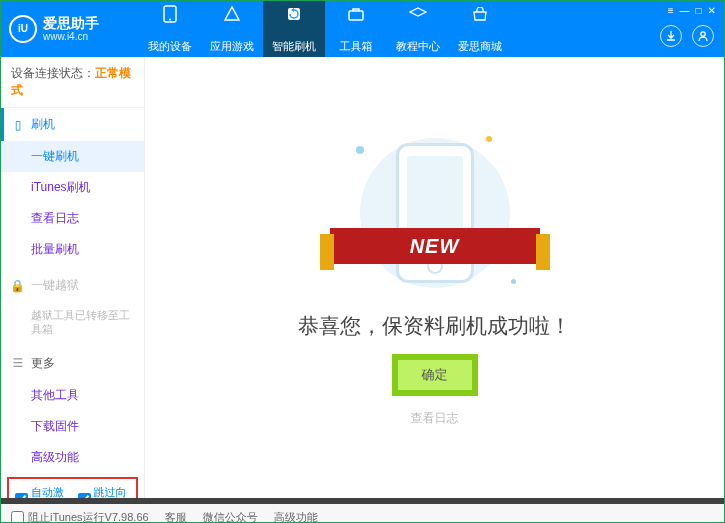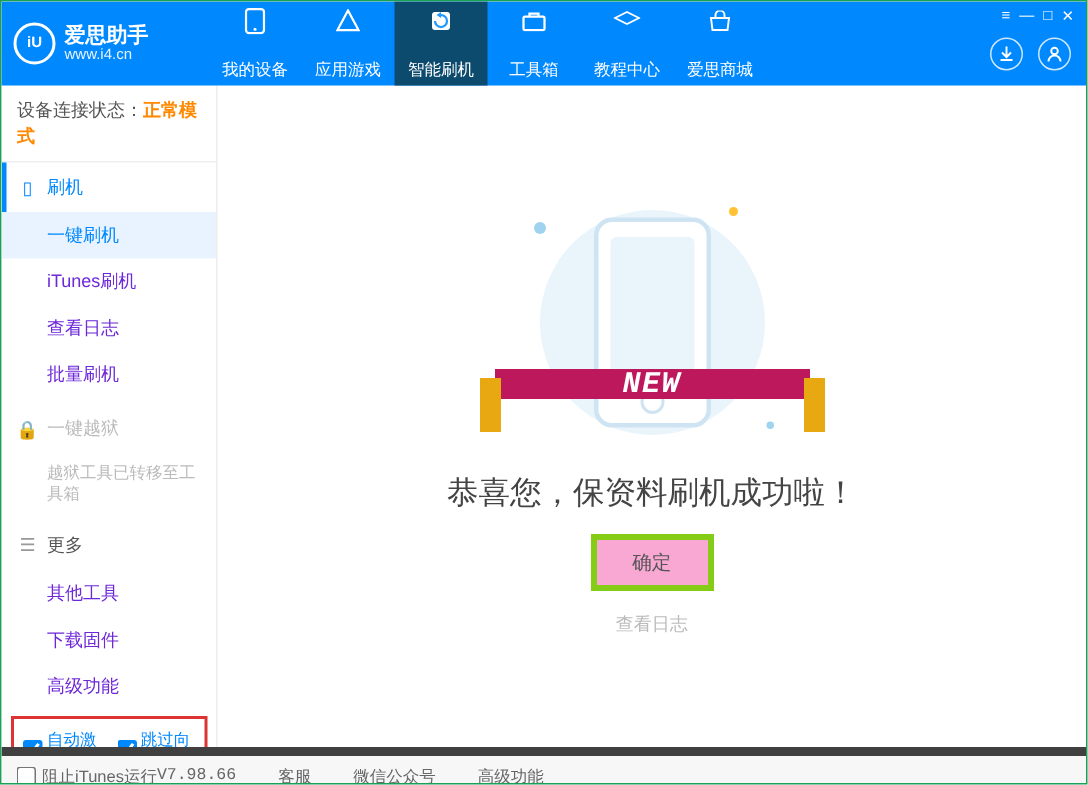--- a/index.html
+++ b/index.html
@@ -33,33 +33,33 @@
 .divider { height: 1px; background: #eee; margin: 2px 0; }
 .checks { border: 2px solid #d33; padding: 6px 6px; margin: 4px 6px; display: flex; gap: 10px; align-items: center; }
 .chk { display: flex; align-items: center; gap: 3px; color: #0088ff; cursor: pointer; font-size: 11px; }
 .chk input { accent-color: #0088ff; }
 .main { flex: 1; display: flex; flex-direction: column; align-items: center; justify-content: center; gap: 14px; position: relative; }
 .illus { width: 170px; height: 170px; position: relative; display: flex; align-items: center; justify-content: center; }
 .illus-bg { position: absolute; width: 150px; height: 150px; background: #eaf4fb; border-radius: 50%; }
 .phone { position: relative; width: 78px; height: 140px; background: #fff; border: 3px solid #cfe4f3; border-radius: 12px; z-index: 2; }
 .phone:before { content: ""; position: absolute; top: 10px; left: 8px; right: 8px; bottom: 22px; background: #eaf4fb; border-radius: 4px; }
 .phone:after { content: ""; position: absolute; bottom: 6px; left: 50%; transform: translateX(-50%); width: 12px; height: 12px; border: 2px solid #cfe4f3; border-radius: 50%; }
-.ribbon { position: absolute; z-index: 3; bottom: 34px; left: -20px; right: -20px; height: 20px; background: #be185d; display: flex; align-items: center; justify-content: center; font-weight: 900; font-style: italic; color: #fff; font-size: 20px; letter-spacing: 1px; font-family: Liberation Mono, monospace; }
+.ribbon { position: absolute; z-index: 3; bottom: 34px; left: -20px; right: -20px; height: 36px; background: #b91c1c; display: flex; align-items: center; justify-content: center; font-weight: 900; font-style: italic; color: #fff; font-size: 20px; letter-spacing: 1px; }
 .ribbon:before, .ribbon:after { content:""; position:absolute; top:6px; width:14px; height:36px; background:#e8a812; z-index:-1;}
 .ribbon:before{ left:-10px; } .ribbon:after{ right:-10px; }
 .dots { position:absolute; border-radius:50%; }
 .d1{width:8px;height:8px;background:#9fd3f0;top:18px;left:6px}
 .d2{width:6px;height:6px;background:#ffc233;top:8px;right:28px}
 .d3{width:5px;height:5px;background:#9fd3f0;bottom:14px;right:4px}
 .success { font-size: 21px; color: #444; }
-.ok-btn { border: 4px solid #84cc16; background: #f9a8d4; padding: 6px 24px; cursor: pointer; font-size: 13px; color: #555; }
+.ok-btn { border: 6px solid #84cc16; background: #bef264; padding: 6px 24px; cursor: pointer; font-size: 13px; color: #555; }
 .log-link { color: #bbb; font-size: 12px; cursor: pointer; }
 .footer { height: 32px; background: #f7f7f7; border-top: 6px solid #404040; display: flex; align-items: center; padding: 0 10px; font-size: 11px; color: #666; justify-content: flex-start; }
 .footer-left { display: flex; align-items: center; gap: 4px; }
-.footer-right { display: flex; align-items: center; gap: 28px; font-family: Liberation Mono, monospace; }
+.footer-right { display: flex; align-items: center; gap: 16px; }
 .f-link { cursor: pointer; }
 svg { display: block; }
 </style>
 </head>
 <body>
 
 <div class="header">
   <div class="logo">
     <div class="logo-badge">iU</div>
     <div class="logo-text">

